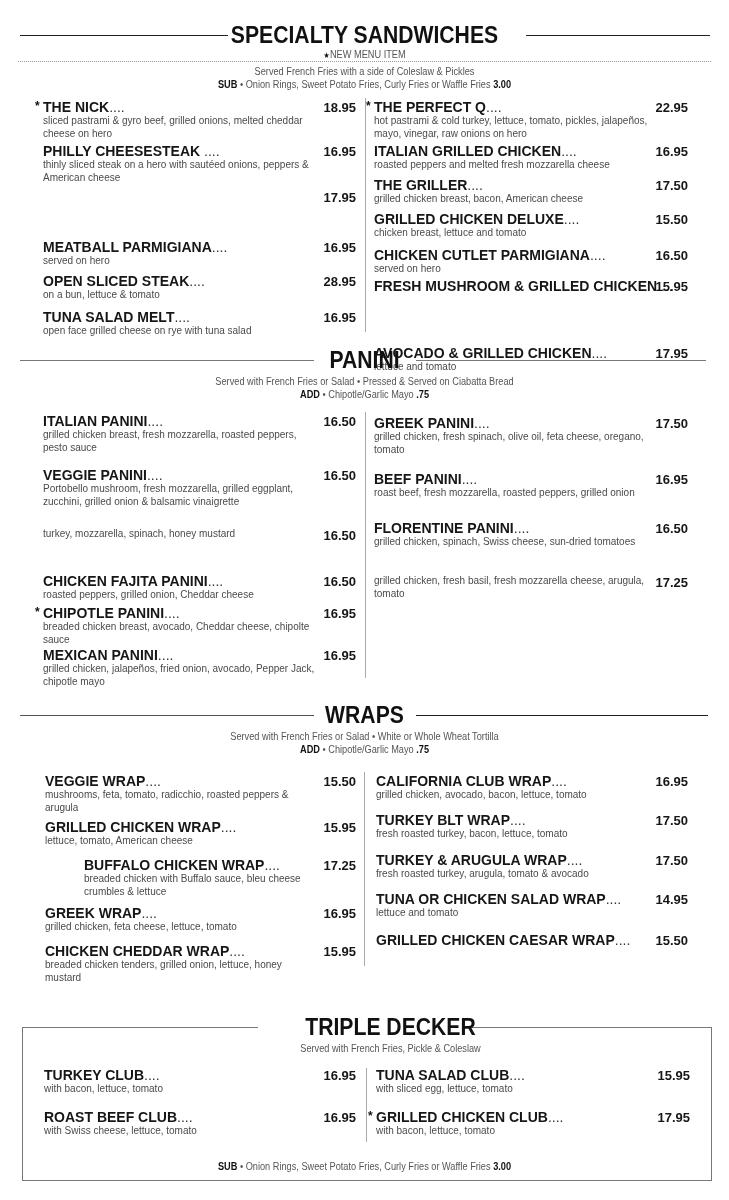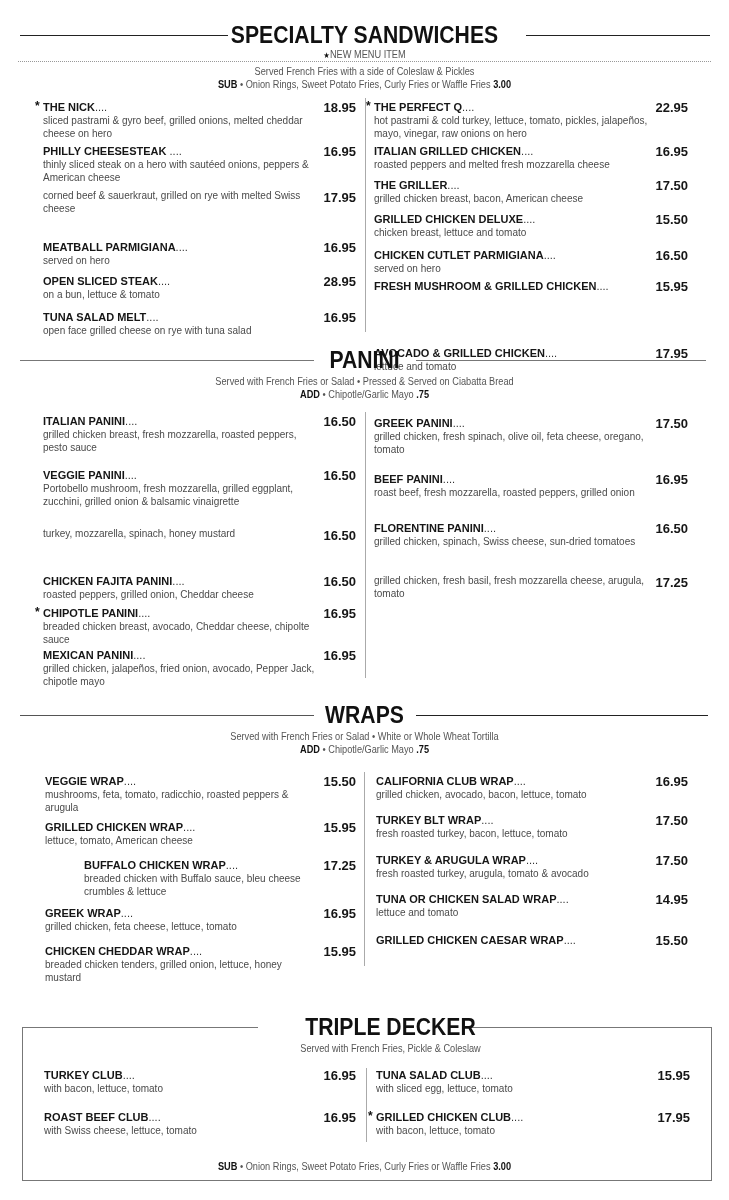--- a/index.html
+++ b/index.html
@@ -10,21 +10,21 @@
   .sec-title-row { position: relative; height: 30px; }
   .sec-title-row .rule { position: absolute; top: 50%; height: 1px; background: #222; }
   .sec-title { position: absolute; top: 0; left: 0; right: 0; text-align: center;
                font-family: "Liberation Sans", sans-serif; font-weight: bold; font-size: 23px;
                letter-spacing: 0px; line-height: 30px; transform: scaleX(0.92); color: #111; }
   .sub { font-size: 10px; color: #555; line-height: 13px; transform: scaleX(0.92); }
   .sub b { color: #111; }
 
   .col { position: absolute; }
   .item { position: absolute; left: 0; right: 0; }
-  .name { font-size: 11px; font-weight: bold; color: #161616; line-height: 15px; white-space: nowrap; }
+  .name { font-size: 14px; font-weight: bold; color: #161616; line-height: 15px; white-space: nowrap; }
   .name .dots { font-weight: normal; color: #333; }
   .star { position: absolute; left: -8px; top: -1px; font-size: 12px; font-weight: bold; }
   .desc { font-size: 10px; color: #4a4a4a; line-height: 12.5px; padding-right: 36px; }
   .price { position: absolute; right: 0; top: 0; font-size: 13px; font-weight: bold; color: #161616; }
   .vdiv { position: absolute; width: 1px; background: #aaa; }
 
   .dotted { position: absolute; left: 18px; width: 693px; border-top: 1px dotted #999; }
   .box { position: absolute; left: 22px; top: 1027px; width: 690px; height: 154px; border: 1px solid #777; border-top: none; }
   .box-top-l { position: absolute; left: 22px; top: 1027px; width: 236px; height: 1px; background: #777; }
   .box-top-r { position: absolute; left: 468px; top: 1027px; width: 244px; height: 1px; background: #777; }
@@ -55,21 +55,20 @@
       <span class="price">18.95</span>
       <div class="desc">sliced pastrami &amp; gyro beef, grilled onions, melted cheddar cheese on hero</div>
     </div>
     <div class="item" style="top: 44px;">
       <div class="name"><span>PHILLY CHEESESTEAK </span><span class="dots">....</span></div>
       <span class="price">16.95</span>
       <div class="desc">thinly sliced steak on a hero with sautéed onions, peppers &amp; American cheese</div>
     </div>
     <div class="item" style="top: 90px;">
       <span class="price">17.95</span>
-      <div class="desc">corned beef &amp; sauerkraut, grilled on rye with melted Swiss cheese</div>
     </div>
     <div class="item" style="top: 140px;">
       <div class="name"><span>MEATBALL PARMIGIANA</span><span class="dots">....</span></div>
       <span class="price">16.95</span>
       <div class="desc">served on hero</div>
     </div>
     <div class="item" style="top: 174px;">
       <div class="name"><span>OPEN SLICED STEAK</span><span class="dots">....</span></div>
       <span class="price">28.95</span>
       <div class="desc">on a bun, lettuce &amp; tomato</div>

